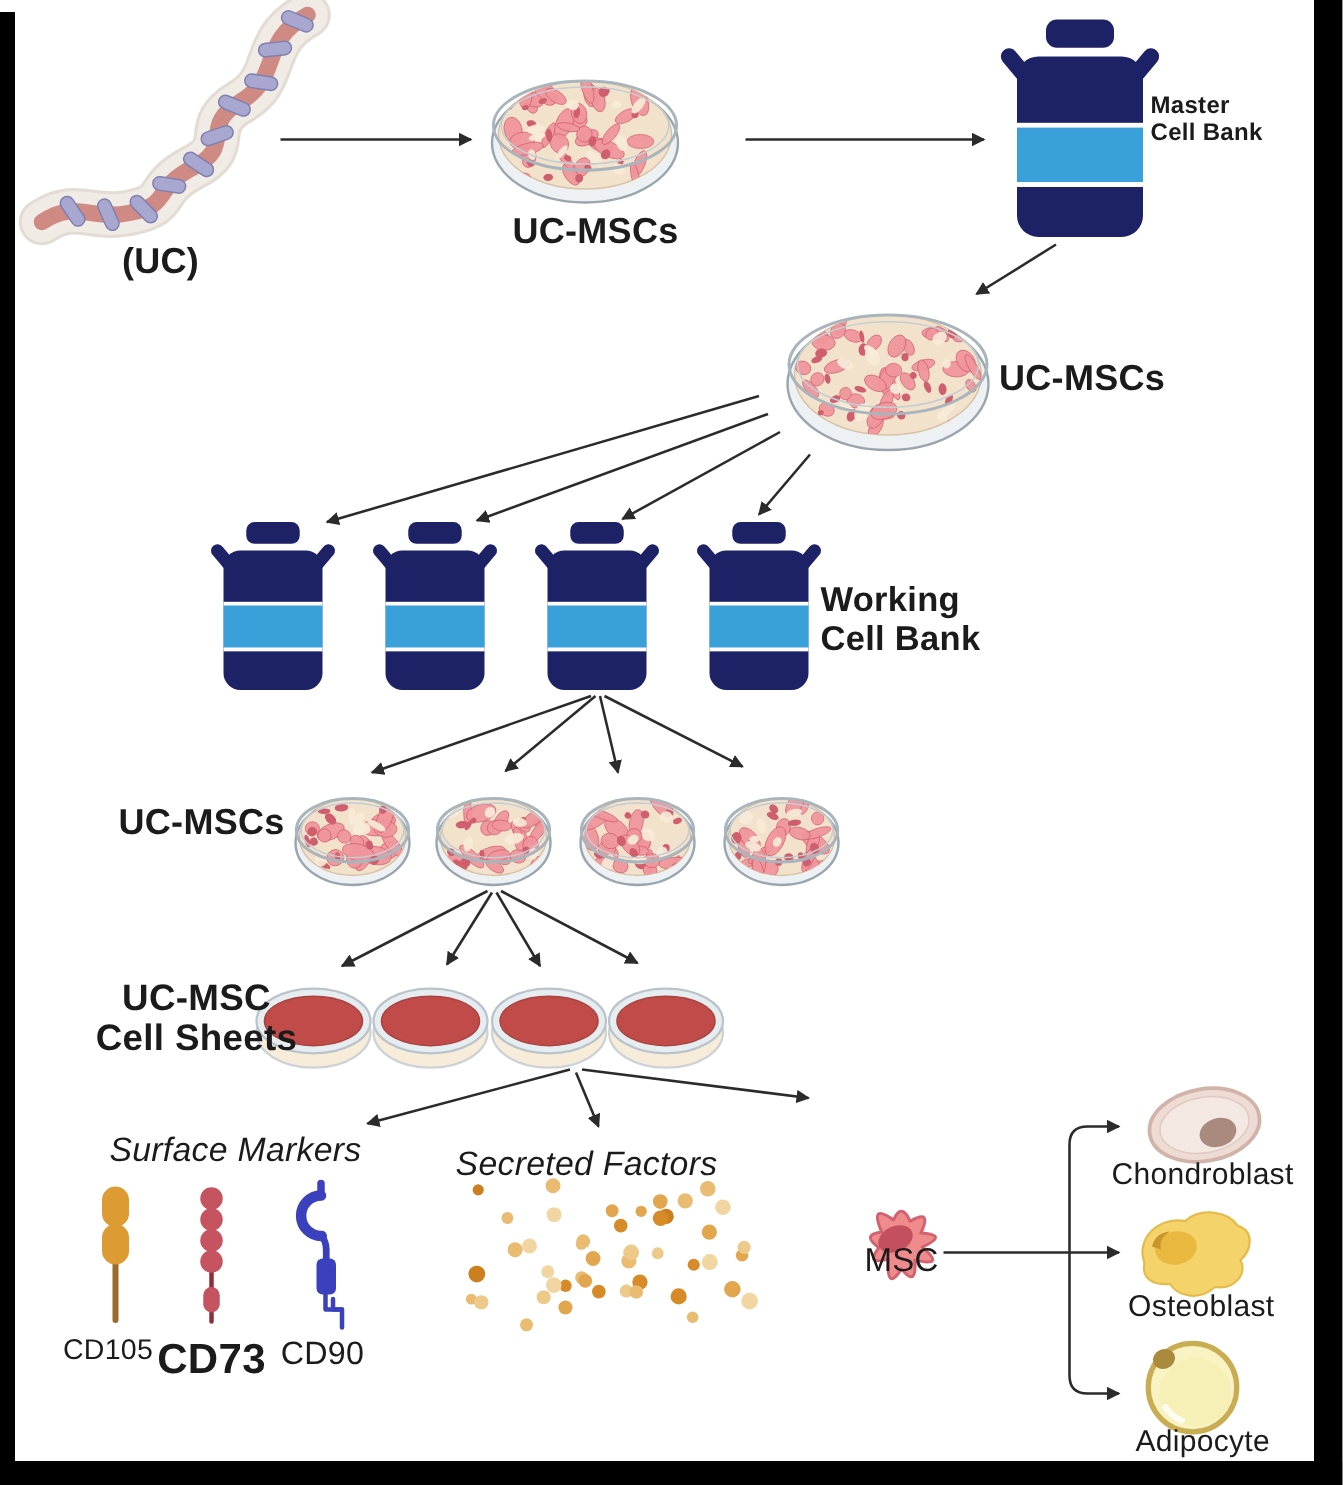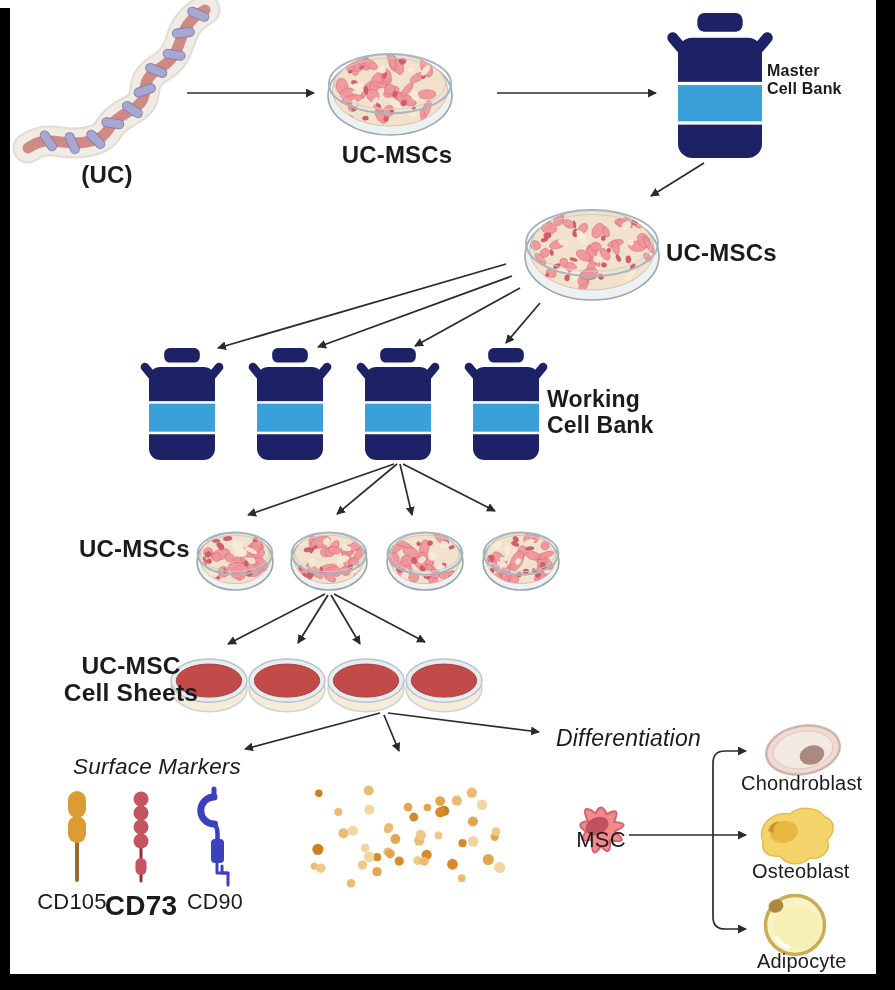--- a/index.html
+++ b/index.html
@@ -578,23 +578,23 @@
   </div>
 
   <div class="lbl" style="left:79px;top:536px;font-size:24px;">UC-MSCs</div>
 
   <div class="lbl ctr" style="left:131px;top:652px;font-size:24.5px;">
     <div>UC-MSC</div>
     <div>Cell Sheets</div>
   </div>
 
   <div class="lbl ctr it" style="left:157px;top:754px;font-size:22.5px;">Surface Markers</div>
-  <div class="lbl it" style="left:556px;top:726px;font-size:23px;">Differentiation</div>
-
-  <div class="lbl ctr" style="left:72px;top:890px;font-size:22px;font-weight:500;">CD105</div>
+  <div class="lbl ctr it" style="left:391px;top:763px;font-size:22.5px;">Secreted Factors</div>
+
+  <div class="lbl ctr" style="left:72px;top:890px;font-size:19px;font-weight:500;">CD105</div>
   <div class="lbl ctr" style="left:141px;top:890px;font-size:28px;font-weight:700;">CD73</div>
   <div class="lbl ctr" style="left:215px;top:890px;font-size:21.5px;font-weight:500;">CD90</div>
 
   <div class="lbl ctr" style="left:601px;top:828px;font-size:22px;font-weight:500;">MSC</div>
   <div class="lbl" style="left:741px;top:772px;font-size:20px;font-weight:400;">Chondroblast</div>
   <div class="lbl" style="left:752px;top:860px;font-size:20px;font-weight:500;">Osteoblast</div>
   <div class="lbl" style="left:757px;top:950px;font-size:20px;font-weight:500;">Adipocyte</div>
 
   <div class="bar" style="left:0;top:8px;width:10px;height:982px;"></div>
   <div class="bar" style="left:876px;top:0;width:19px;height:990px;"></div>

